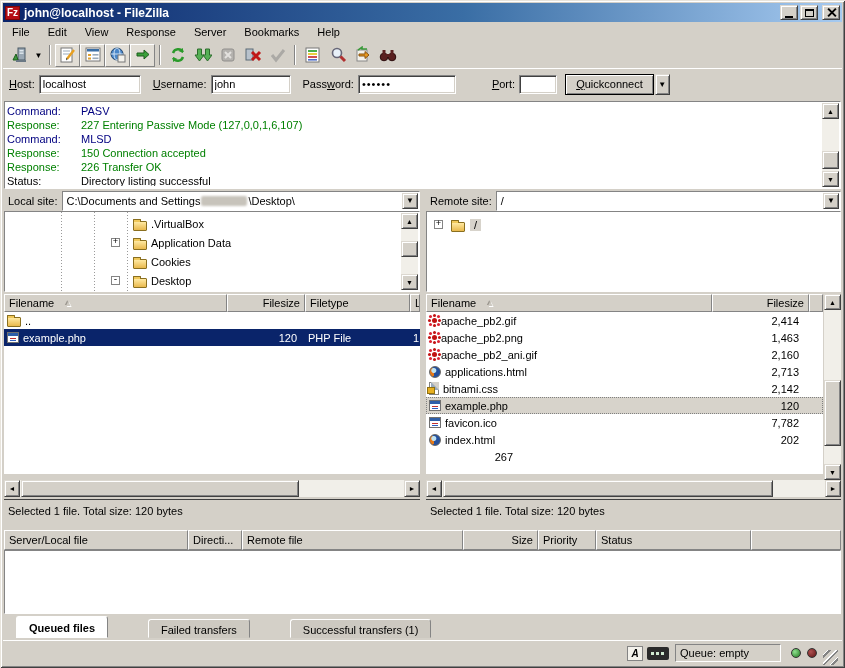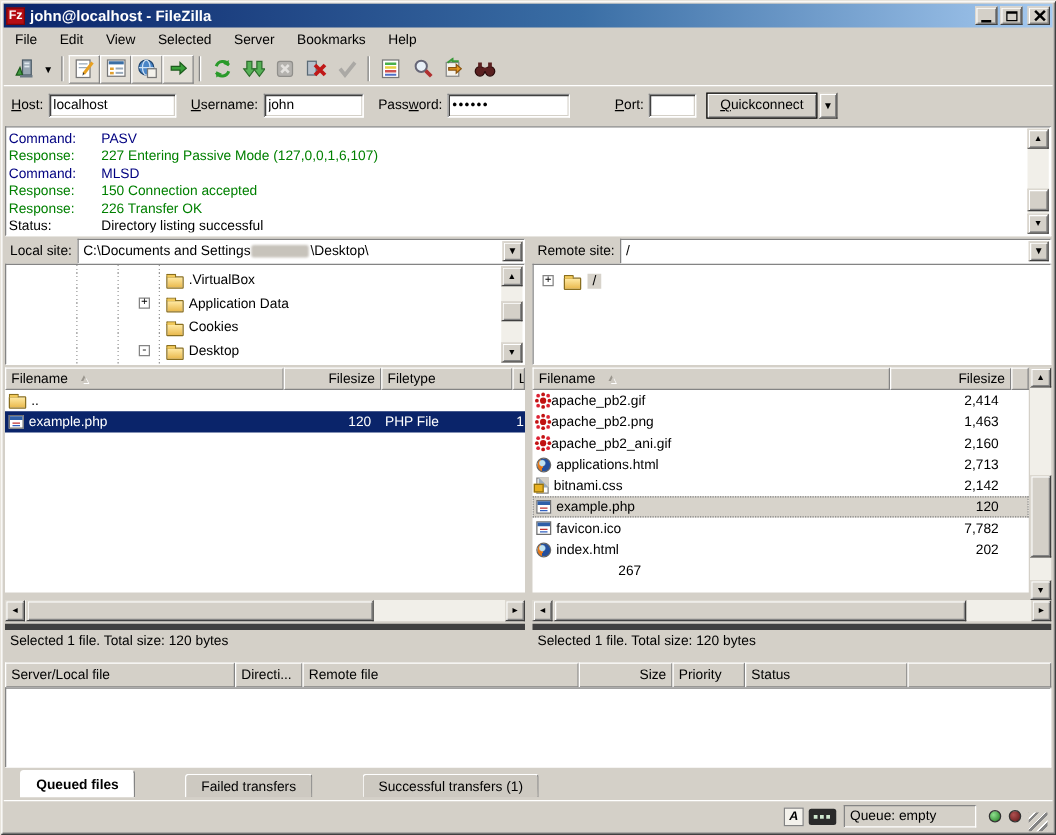--- a/index.html
+++ b/index.html
@@ -111,21 +111,21 @@
     display:flex;align-items:center;padding:0 4px;white-space:nowrap;overflow:hidden;}
   .hcell.num{justify-content:flex-end;}
   .sortasc{margin-left:10px;font-size:8px;color:#cdc9c1;text-shadow:1px 1px 0 #fff,-1px -1px 0 #9a968e;}
   .list-body{position:absolute;background:#fff;overflow:hidden;}
   .frow{display:flex;height:17px;align-items:center;white-space:nowrap;}
   .fcell{display:flex;align-items:center;height:17px;padding:0 3px;overflow:hidden;flex:none;}
   .fcell.num{justify-content:flex-end;}
   .fname-gap{margin-right:4px;}
   .sel-active{background:#0a246a;color:#fff;}
   .sel-inactive{background:#d7d3cb;outline:1px dotted #808080;outline-offset:-1px;}
-  .panel-status{position:absolute;left:0;right:0;height:22px;border-top:5px solid #404040;
+  .panel-status{position:absolute;left:0;right:0;height:22px;border-top:1px solid #404040;
     display:flex;align-items:center;padding:0 4px;background:#d4d0c8;}
 
   
   .queue-header{position:absolute;left:4px;top:530px;width:837px;height:20px;display:flex;}
   .queue-body{position:absolute;left:4px;top:550px;width:837px;height:64px;background:#fff;}
   .tabs{position:absolute;left:16px;top:616px;width:837px;height:22px;display:flex;align-items:flex-end;gap:39px;}
   .tab{height:19px;padding:2px 12px 0;background:#cdc9c1;border:1px solid;border-color:#fff #848484 #cdc9c1 #fff;
     border-radius:3px 3px 0 0;margin-right:1px;display:flex;align-items:center;}
   .tab.active{height:22px;background:#fff;font-weight:bold;border-color:#fff #848484 #fff #fff;border-radius:3px 3px 0 0;}
 
@@ -160,21 +160,21 @@
       </div>
     <div class="winbtn raised" style="margin-left:4px;">
         <span class="glyph-close"></span>
       </div>
   </div>
 
   <div class="menubar">
     <span class="menu-item">File</span>
     <span class="menu-item">Edit</span>
     <span class="menu-item">View</span>
-    <span class="menu-item">Selected</span>
+    <span class="menu-item">Response</span>
     <span class="menu-item">Server</span>
     <span class="menu-item">Bookmarks</span>
     <span class="menu-item">Help</span>
   </div>
 
   <div class="toolbar">
     <div class="tb-btn">
       <svg width="18" height="18" viewBox="0 0 18 18">
         <rect x="7" y="2" width="7" height="12" fill="#9aa8b4" stroke="#4a5a66"></rect>
         <rect x="8.5" y="4" width="4" height="1.4" fill="#dfe8ee"></rect>
@@ -558,21 +558,21 @@
       </div>
     <div class="hcell" style="width:221px;">
         <span>Remote file</span>
       </div>
     <div class="hcell num" style="width:75px;">
         <span>Size</span>
       </div>
     <div class="hcell" style="width:58px;">
         <span>Priority</span>
       </div>
-    <div class="hcell" style="width:130px;align-items:center;">
+    <div class="hcell" style="width:155px;align-items:center;">
         <span>Status</span>
       </div>
     <div class="hcell" style="flex:1;"></div>
   </div>
   <div class="queue-body flat-sunken"></div>
 
   <div class="tabs">
     <div class="tab active">
         <span>Queued files</span>
       </div>

